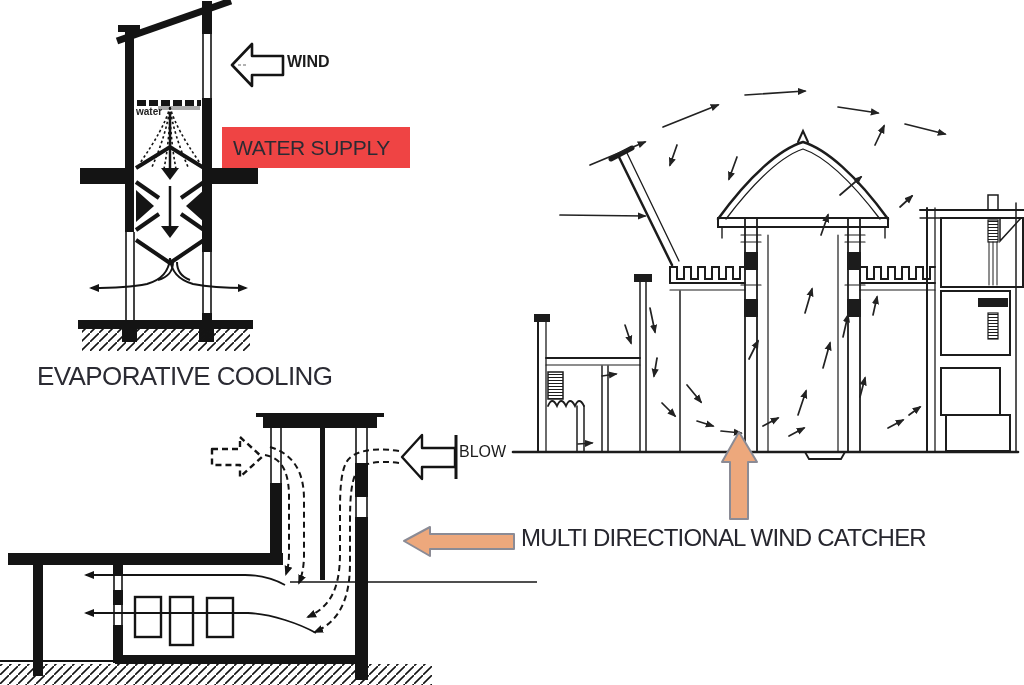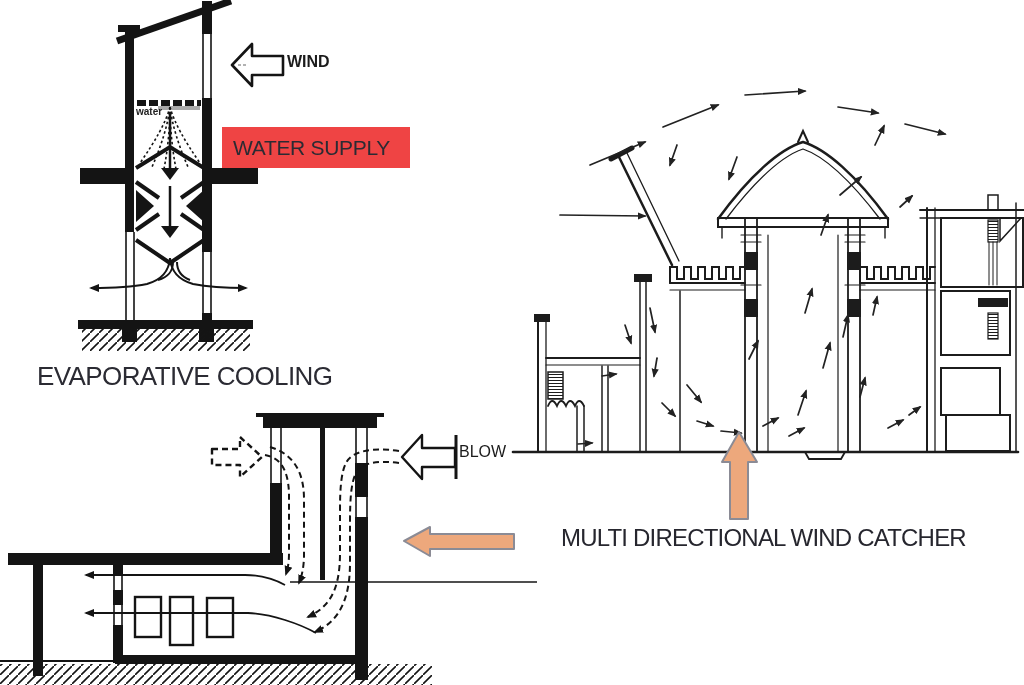--- a/index.html
+++ b/index.html
@@ -5,21 +5,21 @@
   html,body{margin:0;padding:0;}
   body{width:1024px;height:685px;font-family:"Liberation Sans",sans-serif;}
   .canvas{position:relative;width:1024px;height:685px;background:#ffffff;overflow:hidden;}
   .abs{position:absolute;}
   .lbl{position:absolute;white-space:nowrap;color:#26262e;}
   .lbl-wind{left:287px;top:53px;font-size:16px;color:#1b1b1b;font-weight:bold;}
   .water-supply-box{left:222px;top:127px;width:188px;height:41px;display:flex;align-items:center;
     padding-left:11px;box-sizing:border-box;font-size:21px;letter-spacing:-0.3px;color:#2b2b33;}
   .lbl-evap{left:7px;top:361px;font-size:26px;letter-spacing:-0.6px;color:#2b2b33;margin-left:30px;}
   .lbl-blow{left:459px;top:443px;font-size:16px;color:#1b1b1b;}
-  .lbl-multi{left:521px;top:524px;font-size:24px;letter-spacing:-0.8px;color:#26262e;margin-left:40px;}
+  .lbl-multi{left:521px;top:524px;font-size:24px;letter-spacing:-0.8px;color:#26262e;}
   .lbl-water{left:136px;top:106px;font-size:10px;font-weight:bold;color:#222;}
 </style>
 </head>
 <body>
 
 <div class="canvas">
 
   <svg class="abs" style="left:0;top:0" width="430" height="400" viewBox="0 0 430 400">
     <defs>
       <pattern id="hatchA" width="9" height="9" patternUnits="userSpaceOnUse">

